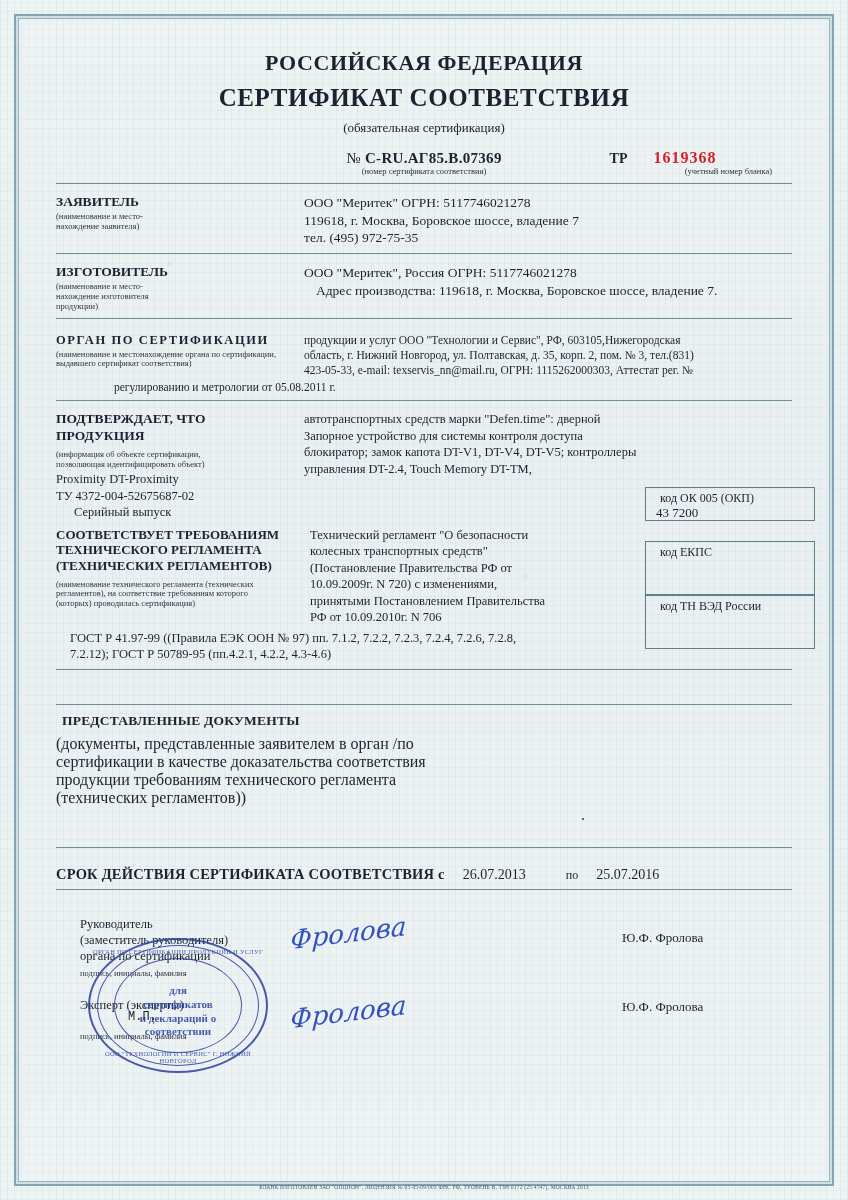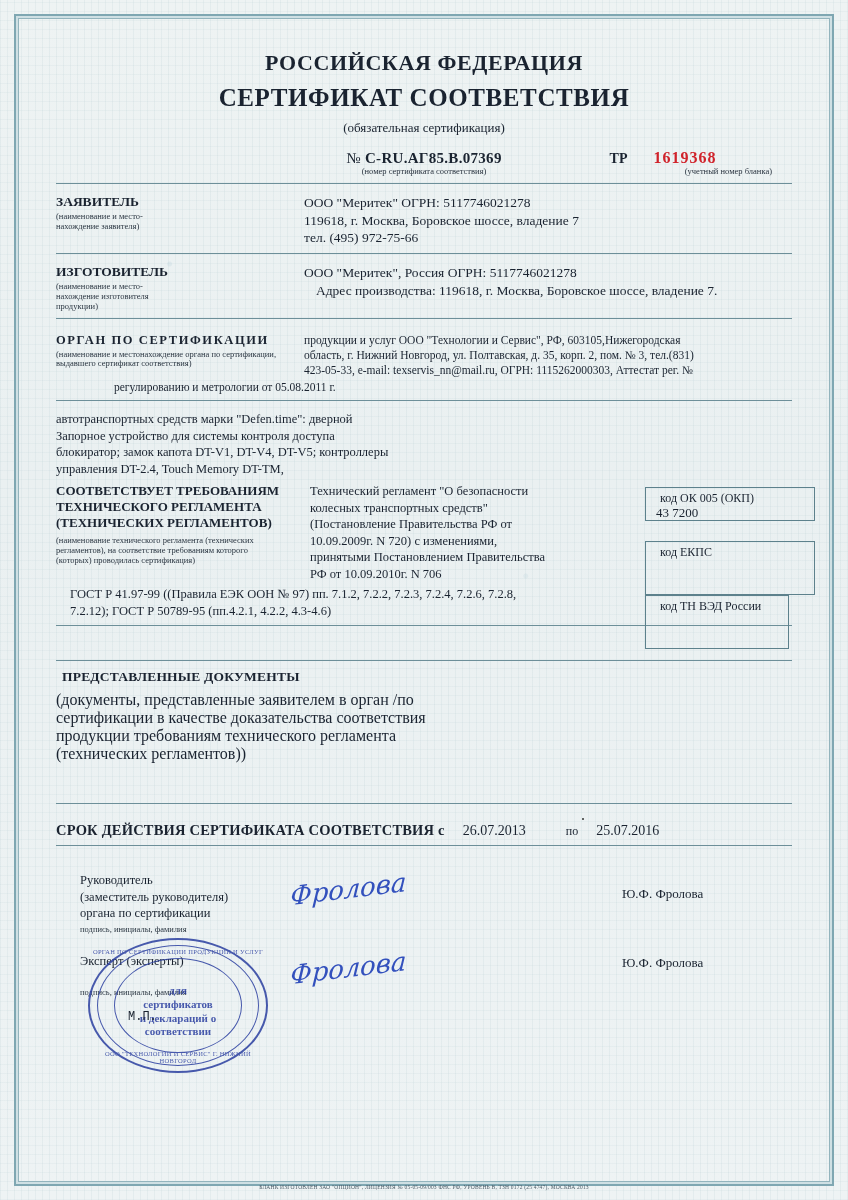--- a/index.html
+++ b/index.html
@@ -143,21 +143,21 @@
 
     <div class="sec">
       <div class="lab">
         <div class="hd">ЗАЯВИТЕЛЬ</div>
         <div class="cap" style="white-space:pre-line">(наименование и место-
 нахождение заявителя)</div>
       </div>
       <div class="val">
         <div>ООО "Меритек"    ОГРН: 5117746021278</div>
         <div>119618, г. Москва, Боровское шоссе, владение 7</div>
-        <div>тел. (495) 972-75-66</div>
+        <div>тел. (495) 972-75-35</div>
       </div>
     </div>
     <hr class="rule">
 
     <div class="sec">
       <div class="lab">
         <div class="hd">ИЗГОТОВИТЕЛЬ</div>
         <div class="cap" style="white-space:pre-line">(наименование и место-
 нахождение изготовителя
 продукции)</div>
@@ -178,20 +178,29 @@
       <div class="val tiny">
         <div>продукции и услуг ООО "Технологии и Сервис", РФ, 603105,Нижегородская</div>
         <div>область, г. Нижний Новгород, ул. Полтавская, д. 35, корп. 2, пом. № 3, тел.(831)</div>
         <div>423-05-33, e-mail: texservis_nn@mail.ru, ОГРН: 1115262000303, Аттестат рег. №</div>
       </div>
     </div>
     <div class="val tiny" style="padding-left:58px;margin-top:2px">регулированию и метрологии от 05.08.2011 г.</div>
     <hr class="rule">
 
     <div class="sec">
+      <div class="lab">
+        <div class="hd">ПОДТВЕРЖДАЕТ, ЧТО</div>
+        <div class="hd">ПРОДУКЦИЯ</div>
+        <div class="cap" style="white-space:pre-line;margin-top:6px">(информация  об объекте сертификации,
+позволяющая идентифицировать объект)</div>
+        <div class="val small" style="margin-top:2px">Proximity DT-Proximity</div>
+        <div class="val small">ТУ 4372-004-52675687-02</div>
+        <div class="val small" style="padding-left:18px">Серийный выпуск</div>
+      </div>
       <div class="val small">
         <div>автотранспортных средств марки "Defen.time": дверной</div>
         <div>Запорное устройство для системы контроля доступа</div>
         <div>блокиратор; замок капота DT-V1, DT-V4, DT-V5; контроллеры</div>
         <div>управления DT-2.4, Touch Memory DT-TM,</div>
       </div>
     </div>
 
     <div class="sec" style="margin-top:6px">
       <div class="lab">
@@ -262,21 +271,21 @@
 
   </div>
 
   <div class="codebox" style="left:645px;top:487px;width:170px;height:34px;">
     <span>код ОК 005 (ОКП)</span>
   </div>
   <div style="position:absolute;left:656px;top:505px;font-size:13px">43 7200</div>
   <div class="codebox" style="left:645px;top:541px;width:170px;height:54px;">
     <span>код ЕКПС</span>
   </div>
-  <div class="codebox" style="left:645px;top:595px;width:144px;height:54px;">
+  <div class="codebox" style="left:645px;top:595px;width:170px;height:54px;">
     <span>код ТН ВЭД России</span>
   </div>
 
   <div class="stamp">
     <div class="oval"></div>
     <div class="oval2"></div>
     <div class="oval3"></div>
     <div class="arc top">ОРГАН ПО СЕРТИФИКАЦИИ ПРОДУКЦИИ И УСЛУГ</div>
     <div class="ctext">
       <div>для</div>

